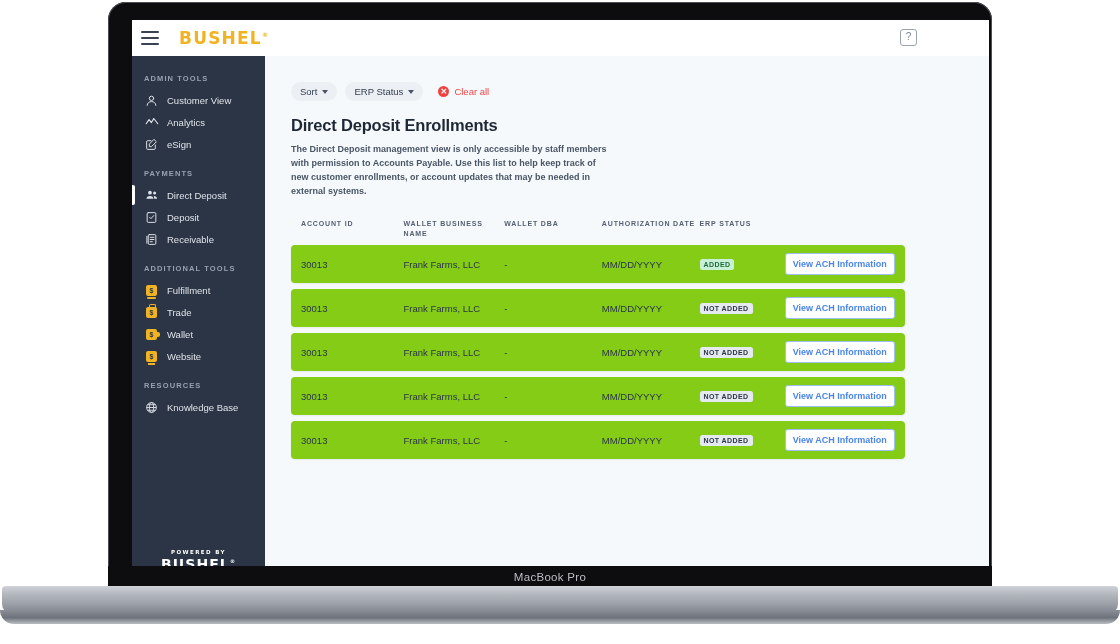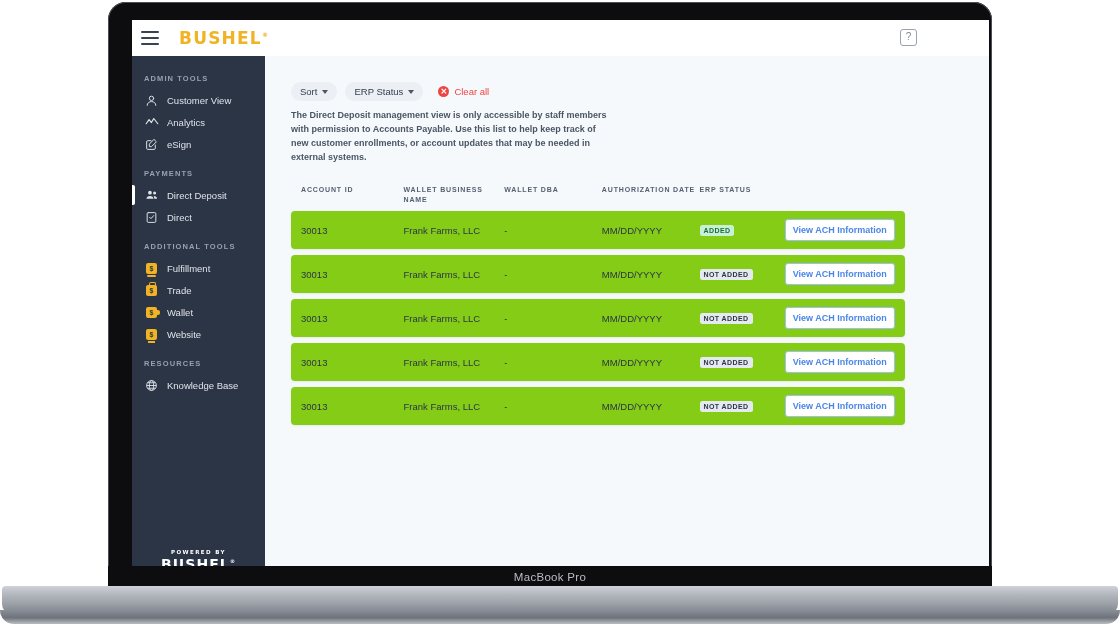--- a/index.html
+++ b/index.html
@@ -299,23 +299,33 @@
         <span>Direct Deposit</span>
       </div>
 
       <div class="nav-item">
         <span class="ico">
           <svg width="13" height="13" viewBox="0 0 24 24" fill="none" stroke="#dfe3ea" stroke-width="1.8" stroke-linecap="round" stroke-linejoin="round">
             <rect x="4" y="3" width="16" height="18" rx="2"></rect>
               <path d="M8.5 11.5l2.5 2.5 5-5.5"></path>
           </svg>
         </span>
-        <span>Direct</span>
-      </div>
-
+        <span>Deposit</span>
+      </div>
+
+      <div class="nav-item">
+        <span class="ico">
+          <svg width="13" height="13" viewBox="0 0 24 24" fill="none" stroke="#dfe3ea" stroke-width="1.8" stroke-linecap="round" stroke-linejoin="round">
+            <rect x="6" y="3" width="14" height="18" rx="2"></rect>
+              <path d="M9.5 8h7M9.5 12h7M9.5 16h4"></path>
+              <path d="M3.5 6v13"></path>
+          </svg>
+        </span>
+        <span>Receivable</span>
+      </div>
 
       <div class="sec-title">ADDITIONAL TOOLS</div>
 
       <div class="nav-item">
         <span class="ico">
             <span class="ybox fulfill">$</span>
           </span>
         <span>Fulfillment</span>
       </div>
 
@@ -369,20 +379,21 @@
         <div class="chip">
           <span>ERP Status</span>
           <span class="caret"></span>
         </div>
         <div class="clear-all">
           <span class="x-circle"><span>✕</span></span>
           <span>Clear all</span>
         </div>
       </div>
 
+      <div class="page-title">Direct Deposit Enrollments</div>
       <div class="page-desc">The Direct Deposit management view is only accessible by staff members with permission to Accounts Payable. Use this list to help keep track of new customer enrollments, or account updates that may be needed in external systems.</div>
 
       <div class="table">
         <div class="thead">
           <div class="th c1">ACCOUNT ID</div>
           <div class="th c2">WALLET BUSINESS NAME</div>
           <div class="th c3">WALLET DBA</div>
           <div class="th c4">AUTHORIZATION DATE</div>
           <div class="th c5">ERP STATUS</div>
           <div class="th c6"></div>

